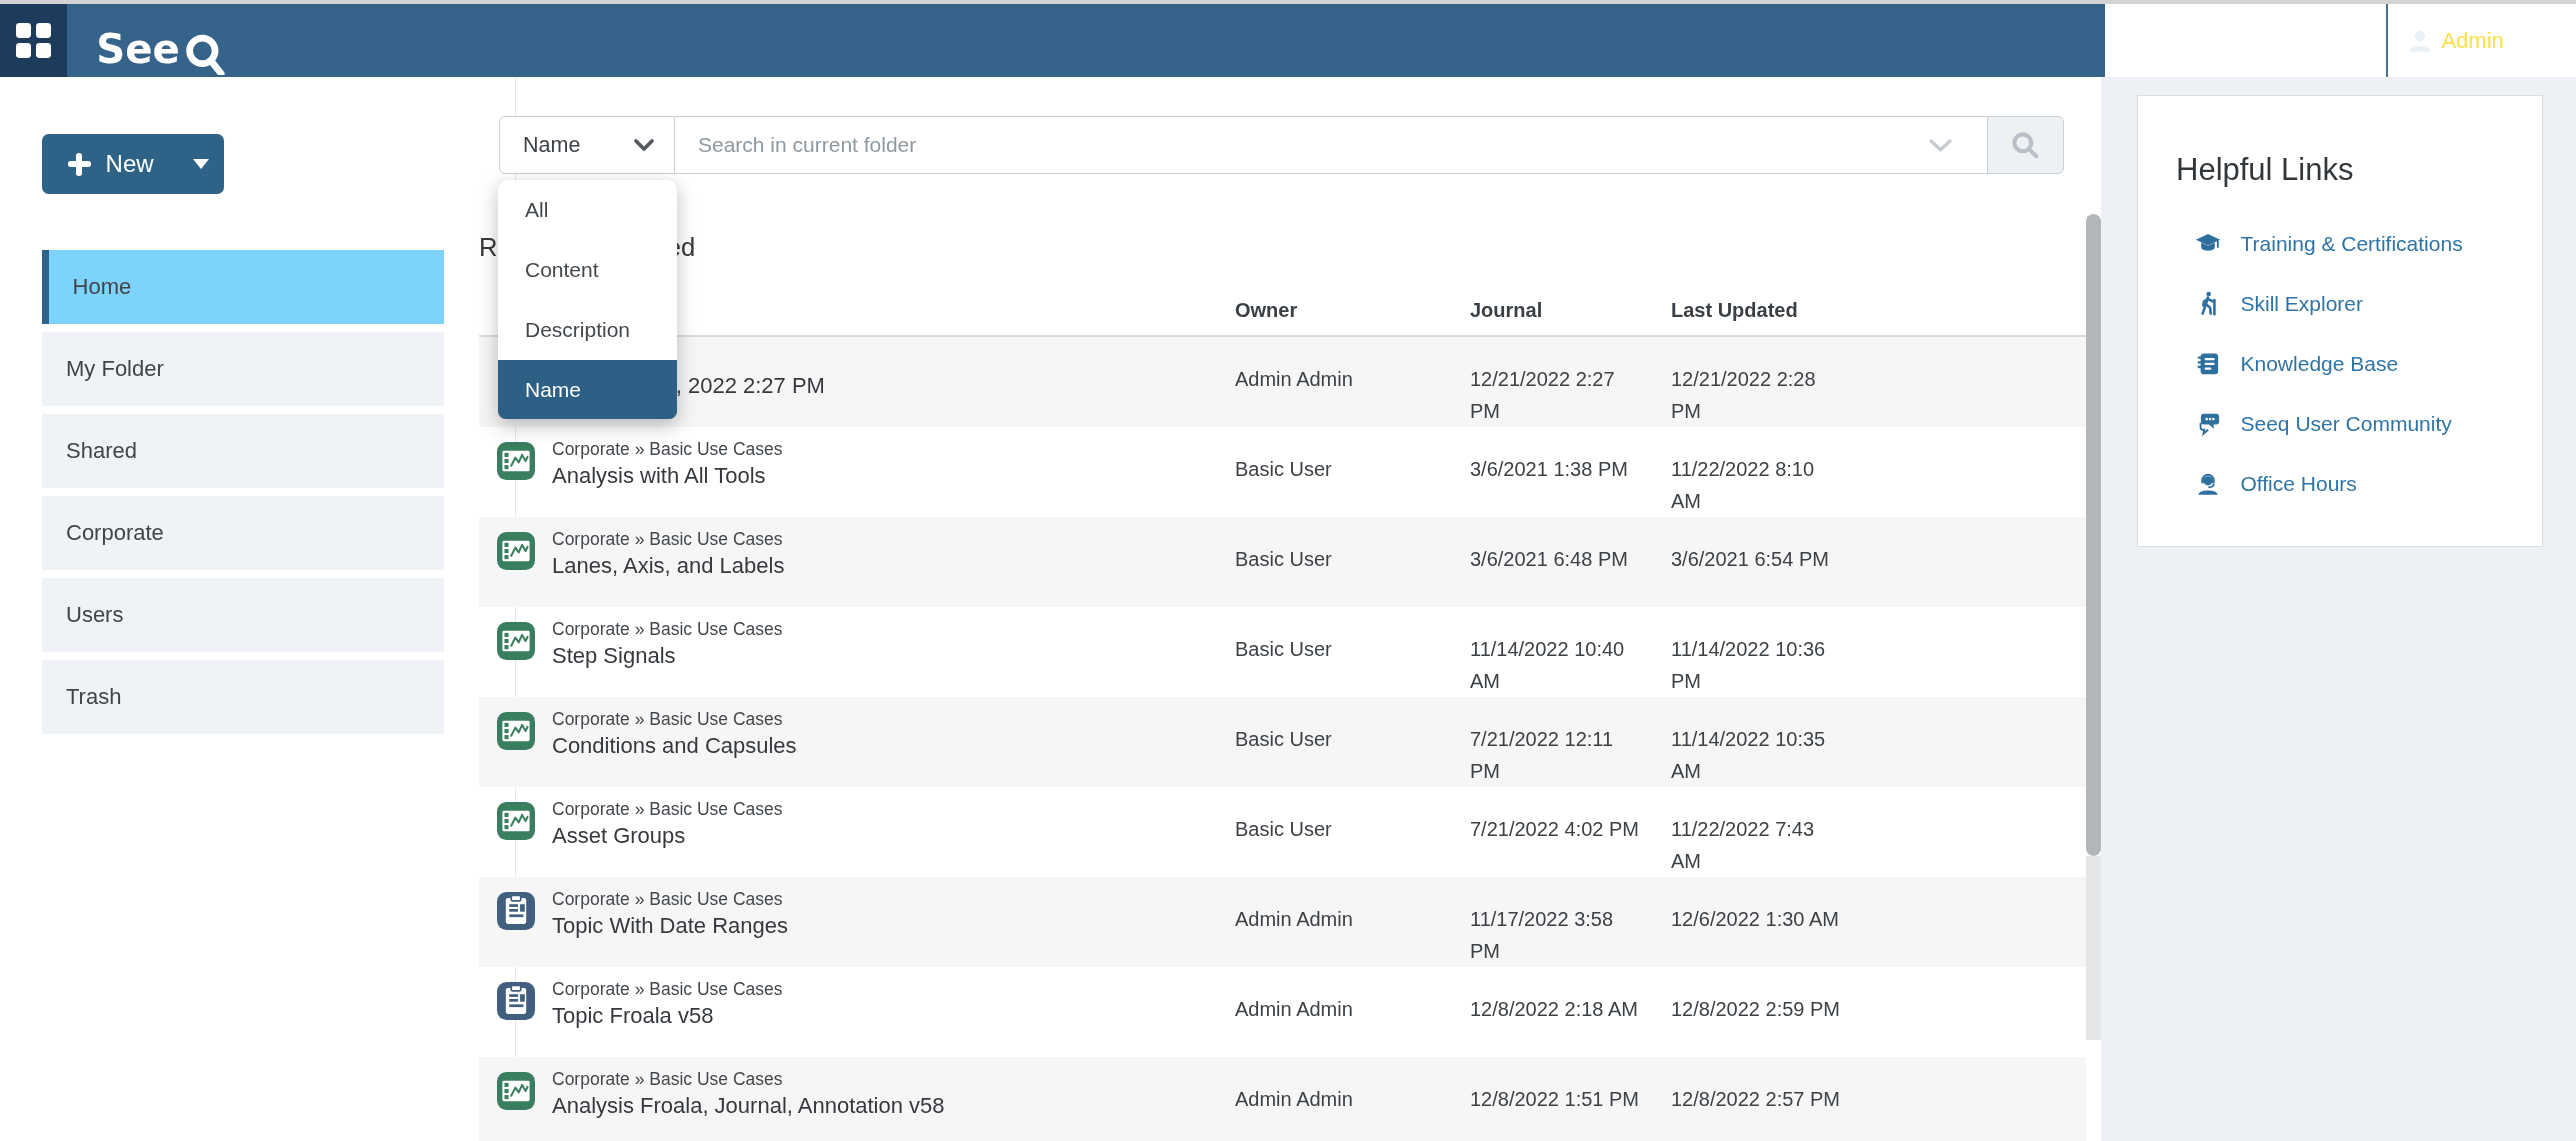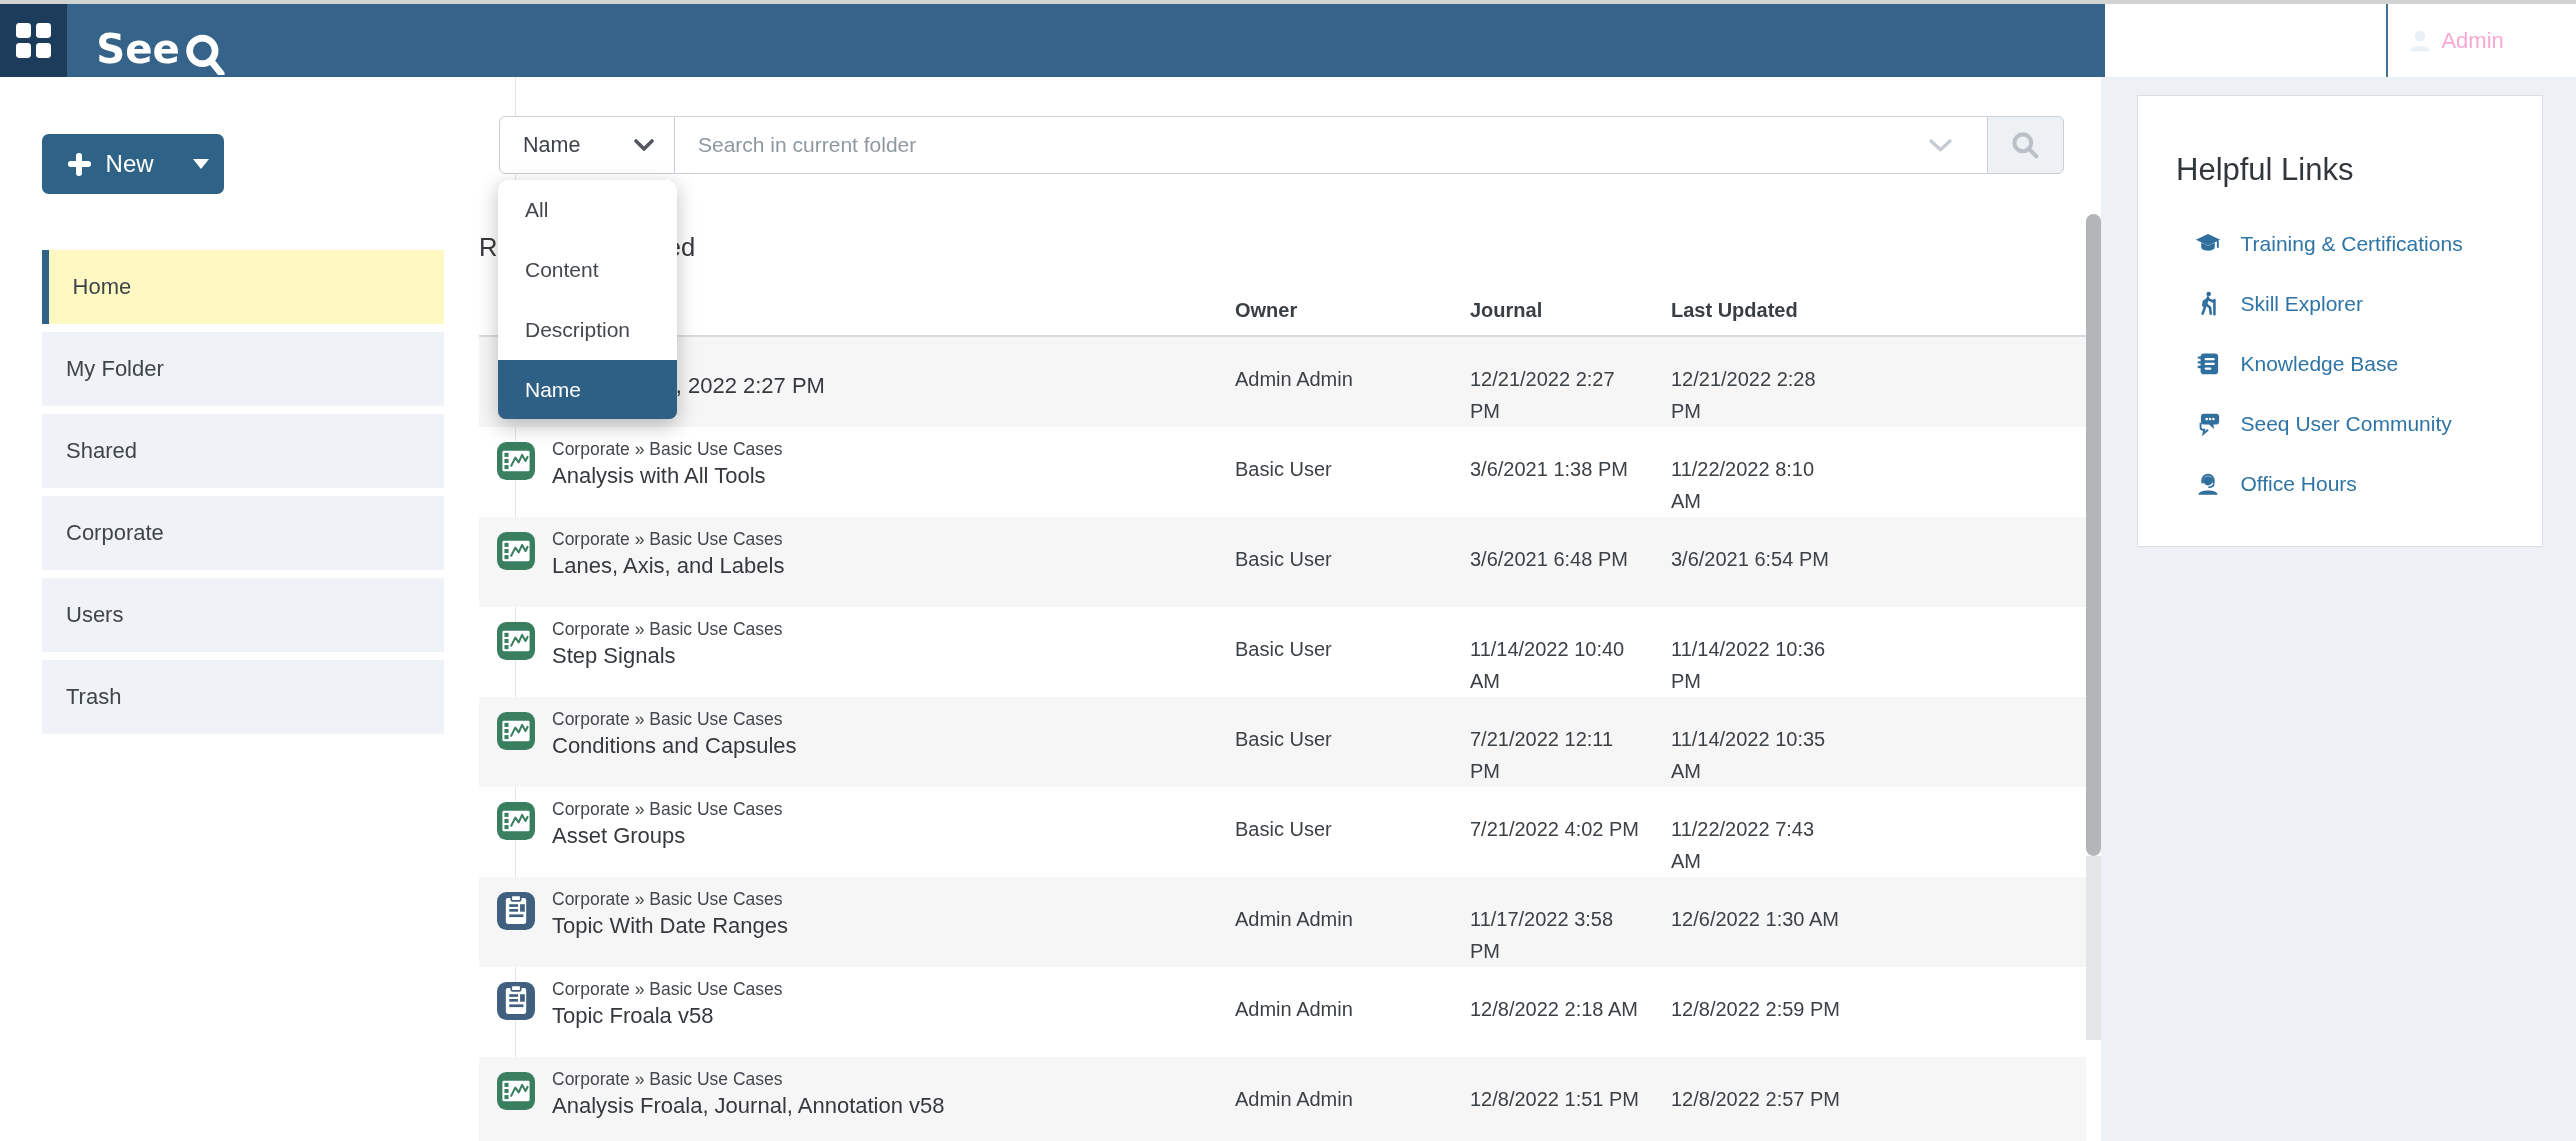--- a/index.html
+++ b/index.html
@@ -9,21 +9,21 @@
   
   .top-strip { position:absolute; left:0; top:0; width:2576px; height:4px; background:#d3d3d3; }
   .navbar { position:absolute; left:0; top:4px; width:2105px; height:73px; background:#35638a; }
   .nav-dark { position:absolute; left:0; top:0; width:67px; height:73px; background:#1d3b5b;
               display:flex; align-items:center; justify-content:center; }
   .grid-icon { display:grid; grid-template-columns:15px 15px; grid-template-rows:15px 15px; gap:4.7px; }
   .grid-icon span { background:#fff; border-radius:3.4px; }
   .logo { position:absolute; left:96px; top:20px; }
   .nav-divider { position:absolute; left:2386px; top:0; width:2px; height:73px; background:#467195; }
   .admin-group { position:absolute; left:2408px; top:0; height:73px; display:flex; align-items:center; gap:9.4px; }
-  .admin-label { color:#f9a8d4; font-size:22px; }
+  .admin-label { color:#fde047; font-size:22px; }
   .hamburger { position:absolute; left:2522px; top:20px; width:34px; height:32px;
                display:flex; flex-direction:column; justify-content:space-between; cursor:pointer; }
   .hamburger span { height:6px; background:#fff; border-radius:2px; }
 
   
   .sidebar { position:absolute; left:0; top:77px; width:516px; height:1065px; background:#fff;
              border-right:1.3px solid #e2e5e9; }
   .new-btn { position:absolute; left:42px; top:57px; width:182px; height:60px; background:#2e6387;
              border:none; border-radius:6.7px; color:#fff; display:flex; align-items:center;
              padding-left:25.6px; cursor:pointer; }
@@ -31,21 +31,21 @@
   .new-plus::before, .new-plus::after { content:""; position:absolute; background:#fff; border-radius:2.7px; }
   .new-plus::before { left:8.7px; top:0; width:6px; height:23px; }
   .new-plus::after { left:0; top:8.7px; width:23px; height:6px; }
   .new-label { font-size:24px; }
   .new-caret { margin-left:39px; width:0; height:0; border-left:8px solid transparent;
                border-right:8px solid transparent; border-top:10px solid #fff; }
   .side-list { position:absolute; left:0; top:173px; width:464px; }
   .side-item { width:402px; margin:0 0 8px 42px; height:74px; background:#eff2f6;
                display:flex; align-items:center; padding-left:24px; font-size:22px; color:#40454a;
                cursor:pointer; }
-  .side-item.active { background:#fef9c3; border-left:7.4px solid #2e6387; padding-left:23.6px; }
+  .side-item.active { background:#7dd3fc; border-left:7.4px solid #2e6387; padding-left:23.6px; }
 
   
   .right-panel { position:absolute; left:2101px; top:77px; width:475px; height:1065px; background:#edf1f5; }
   .links-card { position:absolute; left:36px; top:17.5px; width:406px; height:452px; background:#fff;
                 border:1.3px solid #d9dee3; }
   .links-title { position:absolute; left:38px; top:56px; font-size:31px; color:#32373b; }
   .links-list { position:absolute; left:0; top:118px; width:100%; }
   .link-row { height:60px; display:flex; align-items:center; padding-left:55px; cursor:pointer; }
   .link-ic { width:30px; display:flex; justify-content:center; margin-right:17.5px; }
   .link-label { font-size:21px; color:#2e74a6; }

